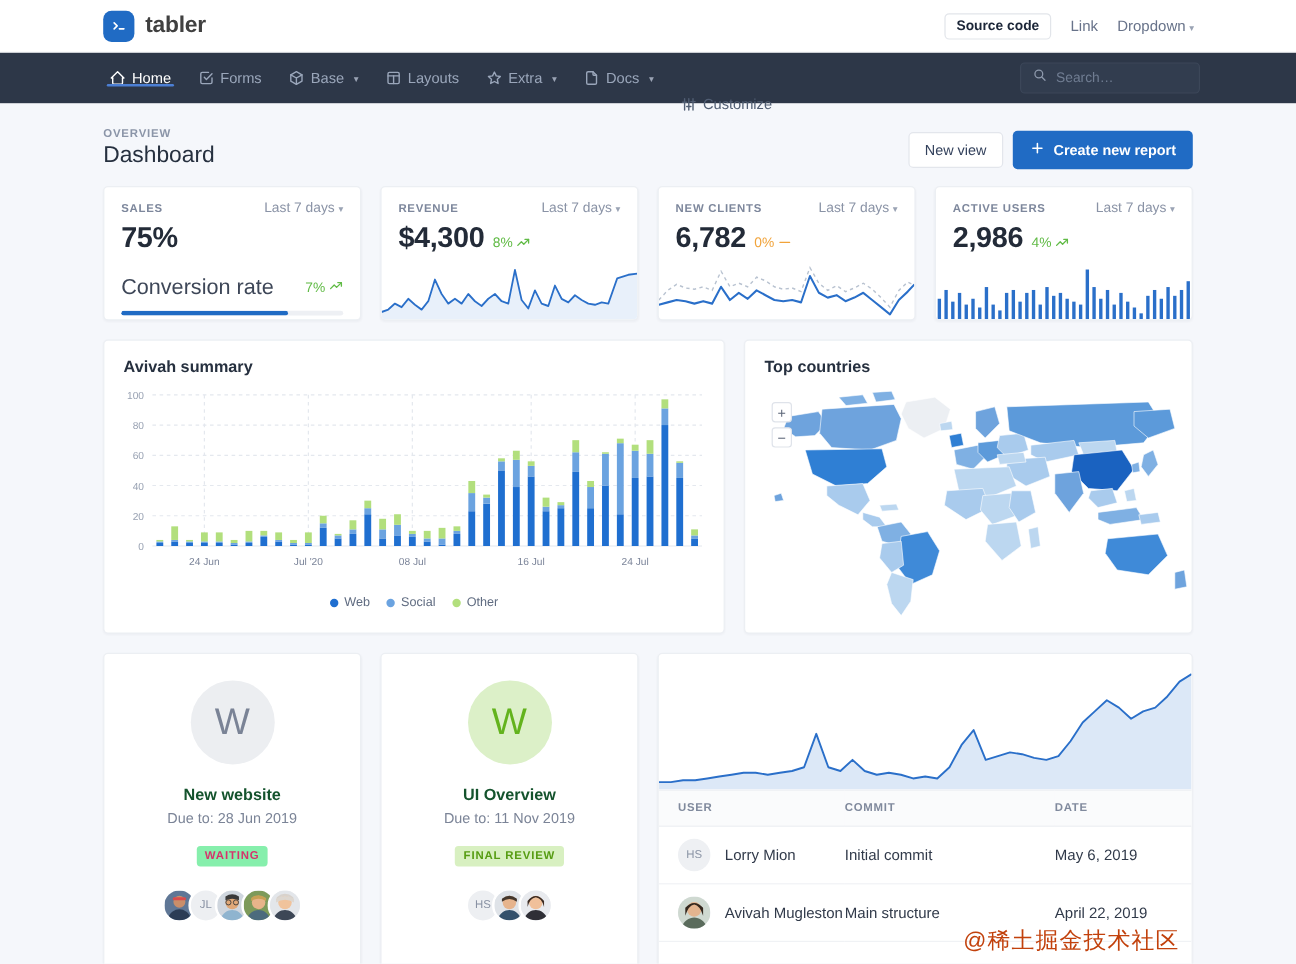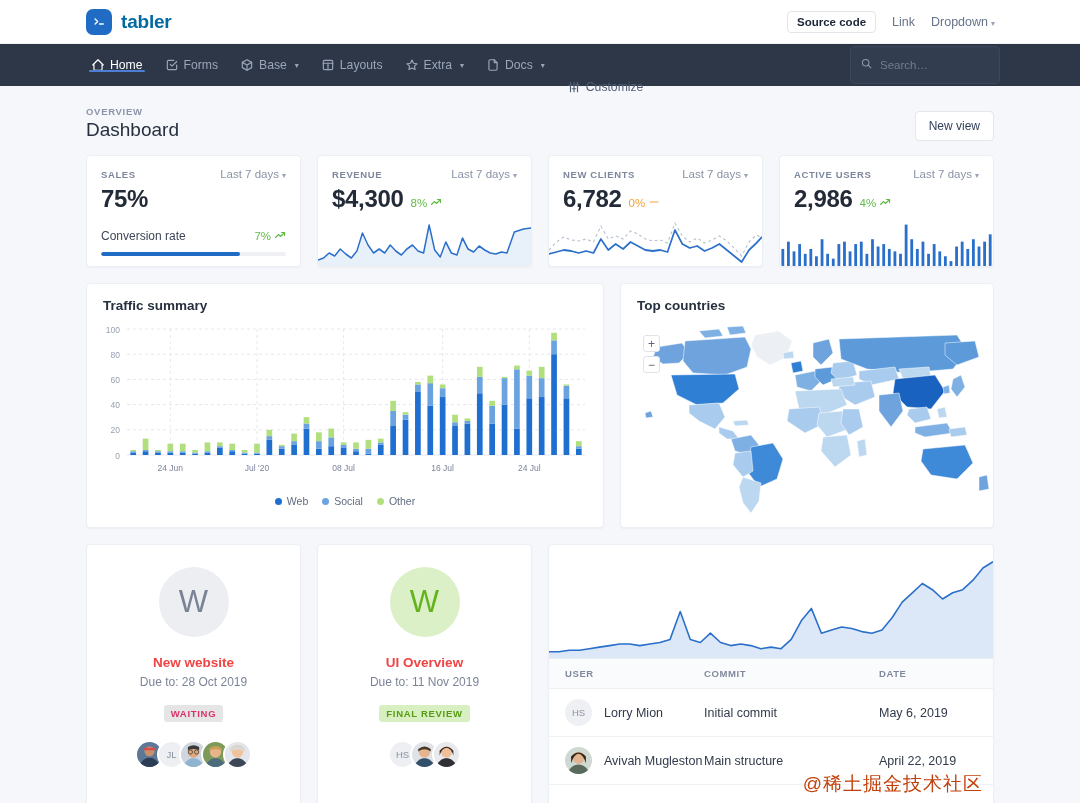--- a/index.html
+++ b/index.html
@@ -17,21 +17,21 @@
     display: flex; align-items: center;
     padding: 0 20px 0 86px;
     border-bottom: 1px solid #f0f2f6;
   }
   .brand { display: flex; align-items: center; gap: 9px; }
   .brand-logo {
     width: 26px; height: 26px; border-radius: 7px;
     background: #206bc4; color: #fff;
     display: flex; align-items: center; justify-content: center;
   }
-  .brand-name { font-size: 19px; font-weight: 600; color: #0369a1; letter-spacing: -0.2px; }
+  .brand-name { font-size: 19px; font-weight: 600; color: #404040; letter-spacing: -0.2px; }
   .topbar-right { margin-left: auto; display: flex; align-items: center; gap: 16px; padding-right: 65px;}
   .src-btn {
     font-size: 11.5px; font-weight: 600; color: #1c2638;
     border: 1px solid #e2e5ea; border-radius: 4px;
     padding: 4px 9px; background: #fff; cursor: pointer;
   }
   .top-link { font-size: 12.5px; color: #68738a; cursor: pointer; }
   .chev { font-size: 8px; color: #9aa3b4; margin-left: 3px; }
 
   
@@ -52,21 +52,21 @@
     content: ""; position: absolute; left: 9px; right: 9px; bottom: 0;
     height: 2px; background: #4c7fd4; border-radius: 1px;
   }
   .nav-item.muted { color: #515e73; margin-top: 44px; }
   .nav-ico { display: inline-flex; width: 14px; height: 14px; }
   .nav-ico svg { width: 14px; height: 14px; }
   .nav-search {
     margin-left: auto; display: flex; align-items: center; gap: 7px;
     background: #35405400; border: 1px solid #3c4759; border-radius: 4px;
     background: #323d4f;
-    height: 38px; width: 150px; padding: 0 9px; align-self: center;
+    height: 26px; width: 150px; padding: 0 9px; align-self: center;
     margin-right: 60px;
   }
   .nav-search input {
     background: transparent; border: 0; outline: 0;
     color: #cbd3e0; font-size: 11.5px; width: 100%;
     font-family: "Liberation Sans", sans-serif;
   }
   .nav-search input::placeholder { color: #707d92; }
 
   
@@ -100,21 +100,21 @@
   .stat-pad { padding: 12px 14px 0; }
   .stat-top { display: flex; align-items: center; }
   .stat-label { font-size: 9.5px; font-weight: 700; letter-spacing: 0.6px; color: #7d879c; text-transform: uppercase; }
   .stat-range { margin-left: auto; font-size: 11.5px; color: #8a93a6; cursor: pointer; }
   .stat-val-row { display: flex; align-items: baseline; gap: 7px; margin-top: 5px; }
   .stat-val { font-size: 24px; font-weight: 600; color: #232b38; letter-spacing: -0.3px; }
   .stat-delta { font-size: 11.5px; font-weight: 500; display: flex; align-items: center; gap: 3px; }
   .d-green { color: #61bb46; }
   .d-yellow { color: #f1a33a; }
   .conv-row { display: flex; align-items: center; margin-top: 16px; }
-  .conv-label { font-size: 12px; color: #3e4758; }
+  .conv-label { font-size: 18px; color: #3e4758; }
   .conv-val { margin-left: auto; font-size: 11.5px; color: #61bb46; display: flex; align-items: center; gap: 3px; }
   .progress { height: 4px; background: #eef0f4; border-radius: 3px; margin-top: 9px; overflow: hidden; }
   .progress > i { display: block; height: 100%; background: #206bc4; border-radius: 3px; }
   .spark { position: absolute; left: 0; right: 0; bottom: 0; height: 46px; }
   .spark svg { width: 100%; height: 100%; display: block; }
 
   
   .card-title { font-size: 13.5px; font-weight: 600; color: #26303f; padding: 14px 16px 4px; }
   .traffic-card { width: 518px; height: 245px; }
   .countries-card { flex: 1; height: 245px; }
@@ -139,24 +139,24 @@
   .bottom { margin-top: 16px; }
   .proj { width: 215px; height: 270px; position: relative; overflow: hidden;
           display: flex; flex-direction: column; align-items: center; padding-top: 22px; }
   .proj-avatar {
     width: 70px; height: 70px; border-radius: 50%;
     display: flex; align-items: center; justify-content: center;
     font-size: 31px; font-weight: 400;
   }
   .av-grey { background: #eceef1; color: #7a8396; }
   .av-green { background: #dcf0c8; color: #63b31d; }
-  .proj-name { font-size: 13.5px; font-weight: 700; color: #ef4444; margin-top: 18px; }
+  .proj-name { font-size: 13.5px; font-weight: 700; color: #14532d; margin-top: 18px; }
   .proj-due { font-size: 12px; color: #7b8497; margin-top: 5px; }
   .badge { margin-top: 16px; font-size: 9.5px; font-weight: 700; letter-spacing: .7px; border-radius: 3px; padding: 3px 7px; }
-  .b-red { background: #e5e5e5; color: #d6336c; }
+  .b-red { background: #86efac; color: #d6336c; }
   .b-green { background: #d8f0c1; color: #569c12; }
   .avatars { display: flex; margin-top: 18px; }
   .av {
     width: 29px; height: 29px; border-radius: 50%; border: 2px solid #fff;
     margin-left: -7px; overflow: hidden; position: relative;
     display: flex; align-items: center; justify-content: center;
     font-size: 9.5px; color: #8891a3; background: #edeff2; font-weight: 500;
   }
   .av:first-child { margin-left: 0; }
   .av svg { width: 100%; height: 100%; display: block; }
@@ -304,20 +304,29 @@
 
 <div class="page">
 
   <div class="page-head">
     <div>
       <div class="pretitle">Overview</div>
       <div class="ptitle">Dashboard</div>
     </div>
     <div class="head-actions">
       <button class="btn-white">New view</button>
+      <button class="btn-blue">
+        <span>
+          <svg viewBox="0 0 24 24" width="13" height="13" fill="none" stroke="#fff" stroke-width="2.4" stroke-linecap="round">
+              <line x1="12" y1="5" x2="12" y2="19"></line>
+              <line x1="5" y1="12" x2="19" y2="12"></line>
+            </svg>
+        </span>
+        <span>Create new report</span>
+      </button>
     </div>
   </div>
 
   <div class="row stats">
 
     <div class="card stat">
       <div class="stat-pad">
         <div class="stat-top">
           <span class="stat-label">Sales</span>
           <span class="stat-range">
@@ -464,21 +473,21 @@
             <rect x="219.41" y="18.82" width="3.03" height="21.18" fill="#2a6fc9"></rect>
             <rect x="225.46" y="12.47" width="3.03" height="27.53" fill="#2a6fc9"></rect>
           </svg>
       </div>
     </div>
   </div>
 
   <div class="row">
 
     <div class="card traffic-card">
-      <div class="card-title">Traffic summary</div>
+      <div class="card-title">Avivah summary</div>
       <div class="chart-wrap">
         <svg id="traffic-chart" width="500" height="168">
             <line x1="34" y1="134" x2="492" y2="134" stroke="#e4e8ee" stroke-width="1"></line>
             <text x="27" y="137.5" text-anchor="end" font-size="8.5" fill="#98a1b2" font-family="&quot;Liberation Sans&quot;, sans-serif">0</text>
             <line x1="34" y1="108.8" x2="492" y2="108.8" stroke="#e4e8ee" stroke-width="1" stroke-dasharray="3 3"></line>
             <text x="27" y="112.3" text-anchor="end" font-size="8.5" fill="#98a1b2" font-family="&quot;Liberation Sans&quot;, sans-serif">20</text>
             <line x1="34" y1="83.6" x2="492" y2="83.6" stroke="#e4e8ee" stroke-width="1" stroke-dasharray="3 3"></line>
             <text x="27" y="87.1" text-anchor="end" font-size="8.5" fill="#98a1b2" font-family="&quot;Liberation Sans&quot;, sans-serif">40</text>
             <line x1="34" y1="58.400000000000006" x2="492" y2="58.400000000000006" stroke="#e4e8ee" stroke-width="1" stroke-dasharray="3 3"></line>
             <text x="27" y="61.900000000000006" text-anchor="end" font-size="8.5" fill="#98a1b2" font-family="&quot;Liberation Sans&quot;, sans-serif">60</text>
@@ -722,21 +731,21 @@
         </div>
       </div>
     </div>
   </div>
 
   <div class="row bottom">
 
     <div class="card proj">
       <div class="proj-avatar av-grey">W</div>
       <div class="proj-name">New website</div>
-      <div class="proj-due">Due to: 28 Oct 2019</div>
+      <div class="proj-due">Due to: 28 Jun 2019</div>
       <div class="badge b-red" style="text-transform:uppercase">Waiting</div>
       <div class="avatars">
         <span class="av">
           <svg viewBox="0 0 40 40">
               <rect width="40" height="40" fill="#5f7796"></rect>
               <circle cx="20" cy="15" r="8" fill="#c98e6a"></circle>
               <path d="M4 40c2-11 10-15 16-15s14 4 16 15z" fill="#2b3c55"></path>
               <rect x="11" y="9" width="18" height="4" rx="2" fill="#d94c4c"></rect>
             </svg>
         </span>

